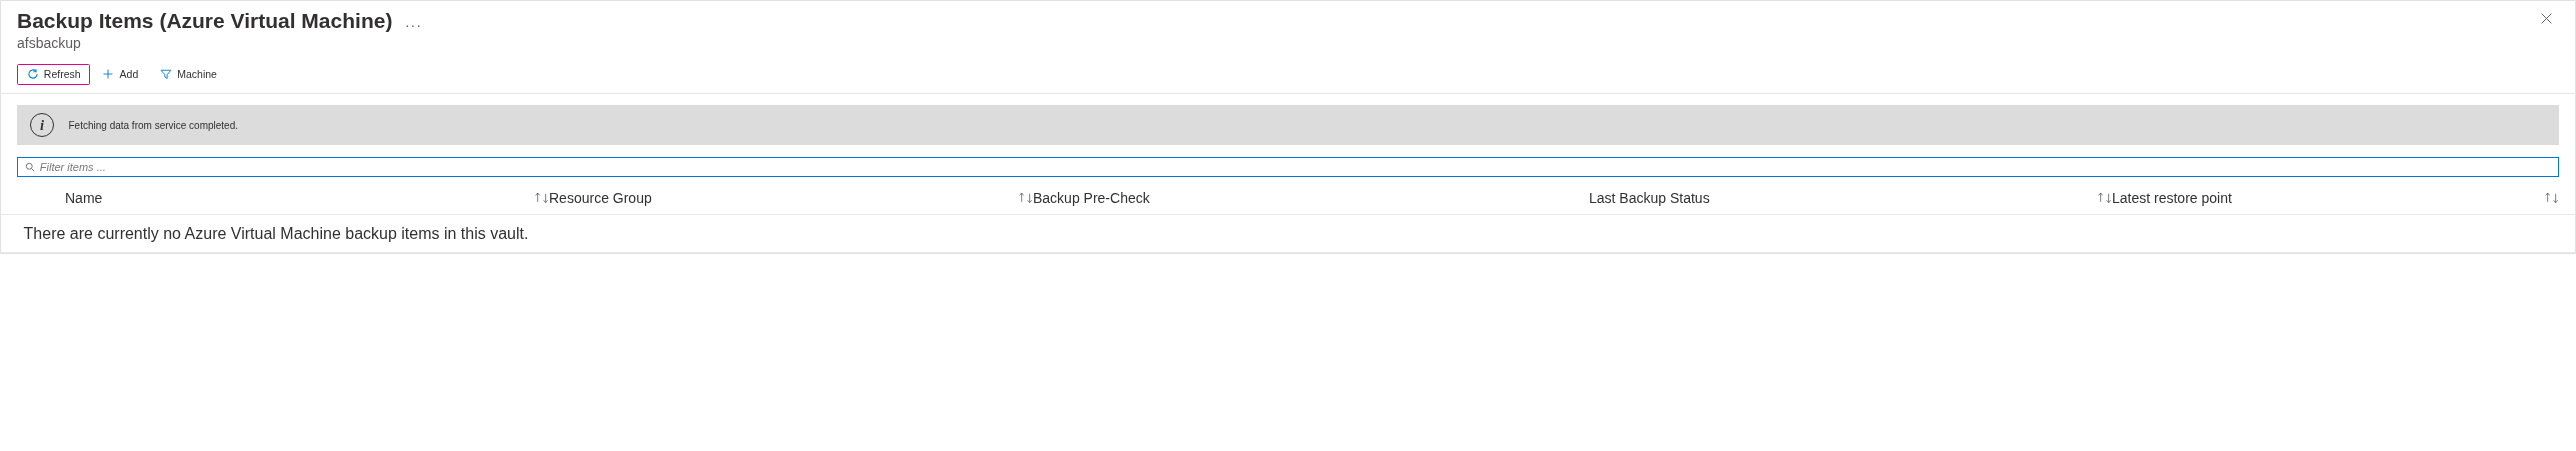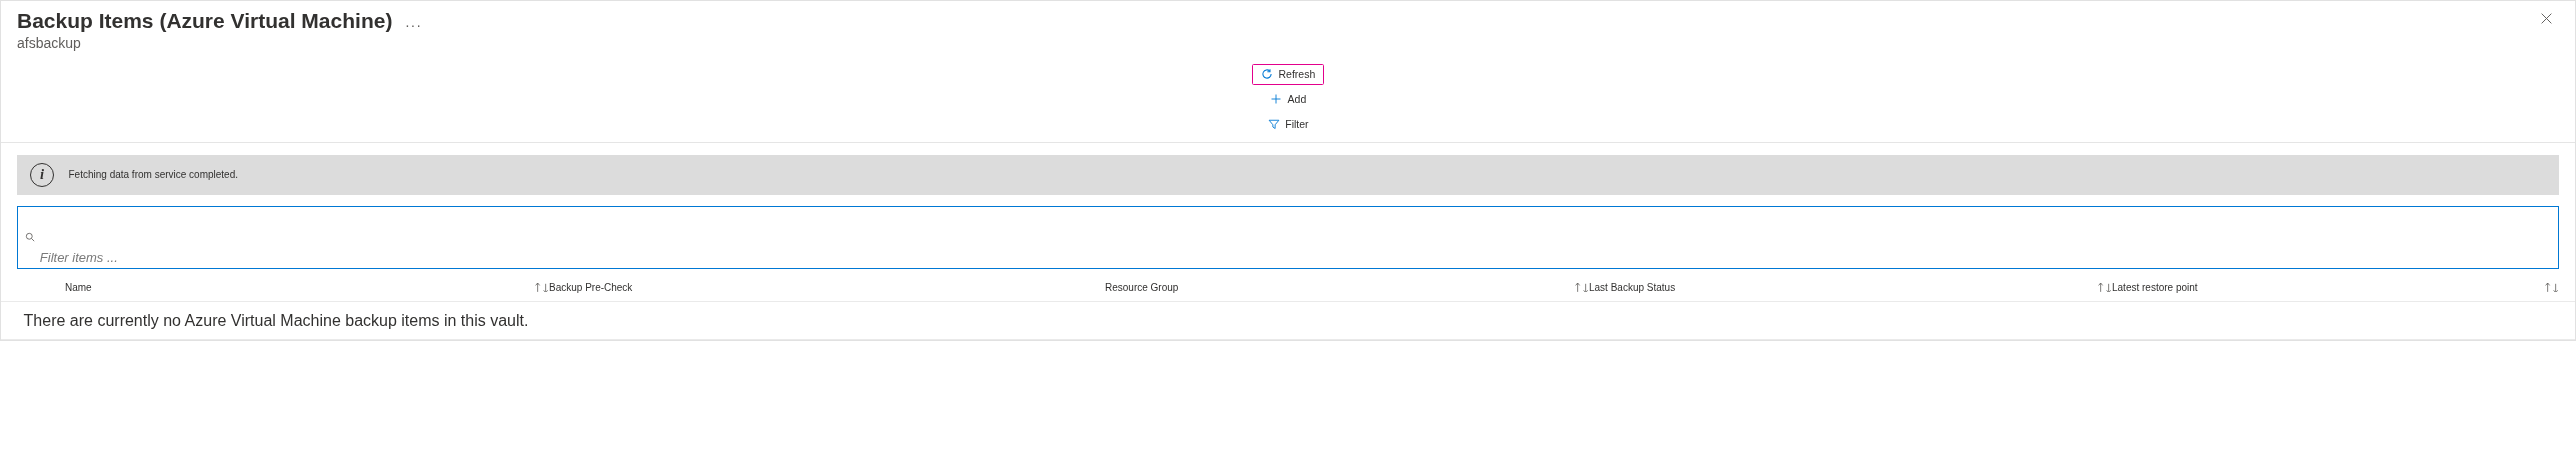--- a/index.html
+++ b/index.html
@@ -4,33 +4,33 @@
   <style>
     * { box-sizing: border-box; margin: 0; padding: 0; }
     body { font-family: "Segoe UI", -apple-system, BlinkMacSystemFont, sans-serif; font-size: 10.5px; color: #323130; background: #fff; width: 2576px; }
     .panel { border: 0.8px solid #e1e1e1; padding: 0; }
     .header-row { display: flex; align-items: flex-end; padding: 8px 16px 1.6px 16px; }
     .header-texts { flex: 1; }
     .page-title { font-size: 21px; font-weight: 600; color: #323130; display: inline-block; }
     .ellipsis-btn { display: inline-block; margin-left: 9.7px; font-size: 14.5px; color: #605e5c; cursor: pointer; vertical-align: middle; letter-spacing: 0.8px; }
     .subtitle { font-size: 14px; color: #605e5c; margin-top: 1.6px; }
     .close-btn { font-size: 14.5px; color: #605e5c; padding: 3.2px 6.5px; cursor: pointer; align-self: flex-start; }
-    .toolbar { display: flex; align-items: center; padding: 11.3px 16px 8px 16px; border-bottom: 0.8px solid #e5e5e5; gap: 3.2px; flex-direction: column; }
+    .toolbar { display: flex; align-items: center; padding: 11.3px 16px 8px 16px; border-bottom: 0.8px solid #e5e5e5; gap: 3.2px; }
     .tb-btn { display: flex; align-items: center; gap: 4.8px; padding: 3.2px 8px; cursor: pointer; color: #323130; font-size: 10.5px; border: 1.2px solid transparent; border-radius: 1.6px; }
     .tb-btn.highlighted { border-color: #e3008c; }
     .tb-btn .ticon { display: flex; align-items: center; justify-content: center; width: 13px; height: 13px; color: #0078d4; }
     .info-bar { display: flex; align-items: center; background: #dcdcdc; margin: 11.3px 16px 11.3px 16px; padding: 8px 13px; gap: 14.5px; }
     .info-circle { width: 24px; height: 24px; border: 1.6px solid #323130; border-radius: 50%; display: flex; align-items: center; justify-content: center; font-family: Georgia, serif; font-style: italic; font-size: 14.5px; font-weight: 600; color:#323130; flex-shrink:0; }
     .info-text { font-size: 10px; color: #323130; }
     .filter-wrap { margin: 0 16px; border: 1.2px solid #0078d4; display: flex; align-items: center; padding: 3.2px 6.5px; }
     .filter-wrap .sicon { color: #605e5c; margin-right: 4.8px; display:flex; }
-    .filter-input { border: none; outline: none; flex: 1; font-size: 13px; color: #323130; font-family: inherit; background: transparent; margin-top: 40px; }
+    .filter-input { border: none; outline: none; flex: 1; font-size: 11px; color: #323130; font-family: inherit; background: transparent; }
     .filter-input::placeholder { color: #7a7a7a; font-style: italic; }
     .table-header { display: flex; align-items: center; padding: 8px 16px; border-bottom: 0.8px solid #eaeaea; margin-top: 4.8px; }
-    .th { display:flex; align-items:center; font-size: 10px; color: #323130; }
+    .th { display:flex; align-items:center; font-size: 14px; color: #323130; }
     .th .sort { margin-left: auto; padding-left: 9.7px; color: #605e5c; display:flex; align-items:center; gap:0.8px; }
     .th .sort svg { width: 7.3px; height: 9.7px; }
     .col-name { width: 532px; padding-left: 48px; }
     .col-rg { width: 484px; }
     .col-pre { width: 556px; }
     .col-last { width: 523px; }
     .col-latest { flex: 1; }
     .empty-row { padding: 9.7px 22.6px; font-size: 16px; color: #323130; border-bottom: 0.8px solid #eaeaea; }
   </style>
 </head>
@@ -70,21 +70,21 @@
           </svg>
       </span>
       <span>Add</span>
     </div>
     <div class="tb-btn">
       <span class="ticon">
         <svg width="12" height="12" viewBox="0 0 16 16">
             <path d="M1.5 3 L14.5 3 L9.5 9 L9.5 14 L6.5 12 L6.5 9 Z" fill="none" stroke="#0078d4" stroke-width="1.2" stroke-linejoin="round"></path>
           </svg>
       </span>
-      <span>Filter</span>
+      <span>Machine</span>
     </div>
   </div>
 
   <div class="info-bar">
     <div class="info-circle">i</div>
     <div class="info-text">Fetching data from service completed.</div>
   </div>
 
   <div class="filter-wrap">
     <span class="sicon">
@@ -101,33 +101,33 @@
       <span>Name</span>
       <span class="sort">
         <svg viewBox="0 0 8 12">
             <path d="M4 0 L4 11 M4 0 L1.5 3 M4 0 L6.5 3" stroke="#605e5c" stroke-width="1" fill="none"></path>
           </svg>
         <svg viewBox="0 0 8 12">
             <path d="M4 1 L4 12 M4 12 L1.5 9 M4 12 L6.5 9" stroke="#605e5c" stroke-width="1" fill="none"></path>
           </svg>
       </span>
     </div>
-    <div class="th col-pre">
-      <span>Backup Pre-Check</span>
-    </div>
     <div class="th col-rg">
       <span>Resource Group</span>
       <span class="sort">
         <svg viewBox="0 0 8 12">
             <path d="M4 0 L4 11 M4 0 L1.5 3 M4 0 L6.5 3" stroke="#605e5c" stroke-width="1" fill="none"></path>
           </svg>
         <svg viewBox="0 0 8 12">
             <path d="M4 1 L4 12 M4 12 L1.5 9 M4 12 L6.5 9" stroke="#605e5c" stroke-width="1" fill="none"></path>
           </svg>
       </span>
+    </div>
+    <div class="th col-pre">
+      <span>Backup Pre-Check</span>
     </div>
     <div class="th col-last">
       <span>Last Backup Status</span>
       <span class="sort">
         <svg viewBox="0 0 8 12">
             <path d="M4 0 L4 11 M4 0 L1.5 3 M4 0 L6.5 3" stroke="#605e5c" stroke-width="1" fill="none"></path>
           </svg>
         <svg viewBox="0 0 8 12">
             <path d="M4 1 L4 12 M4 12 L1.5 9 M4 12 L6.5 9" stroke="#605e5c" stroke-width="1" fill="none"></path>
           </svg>

